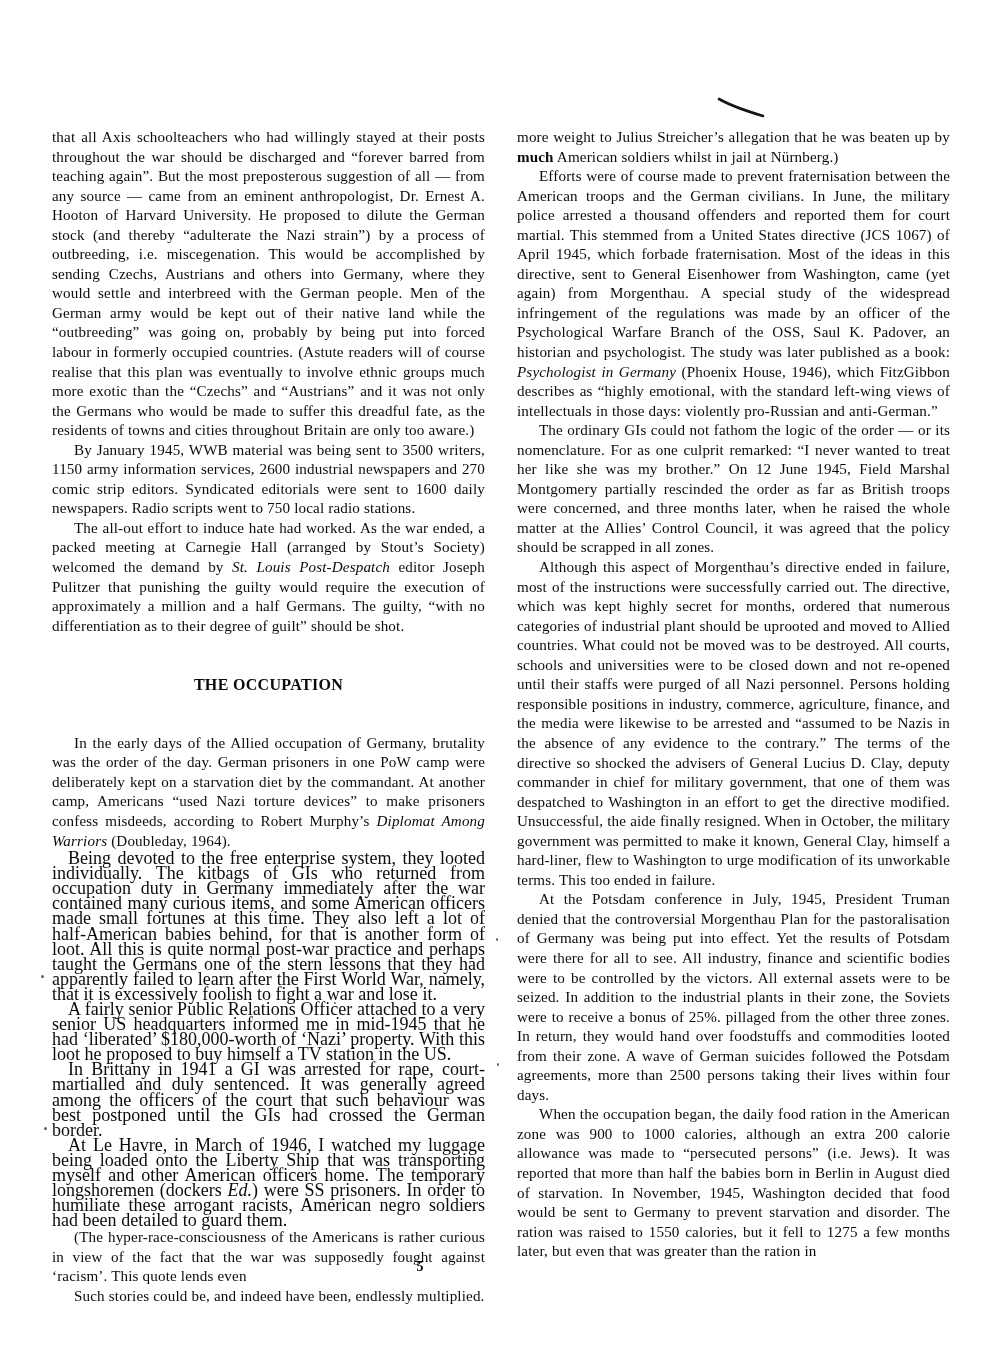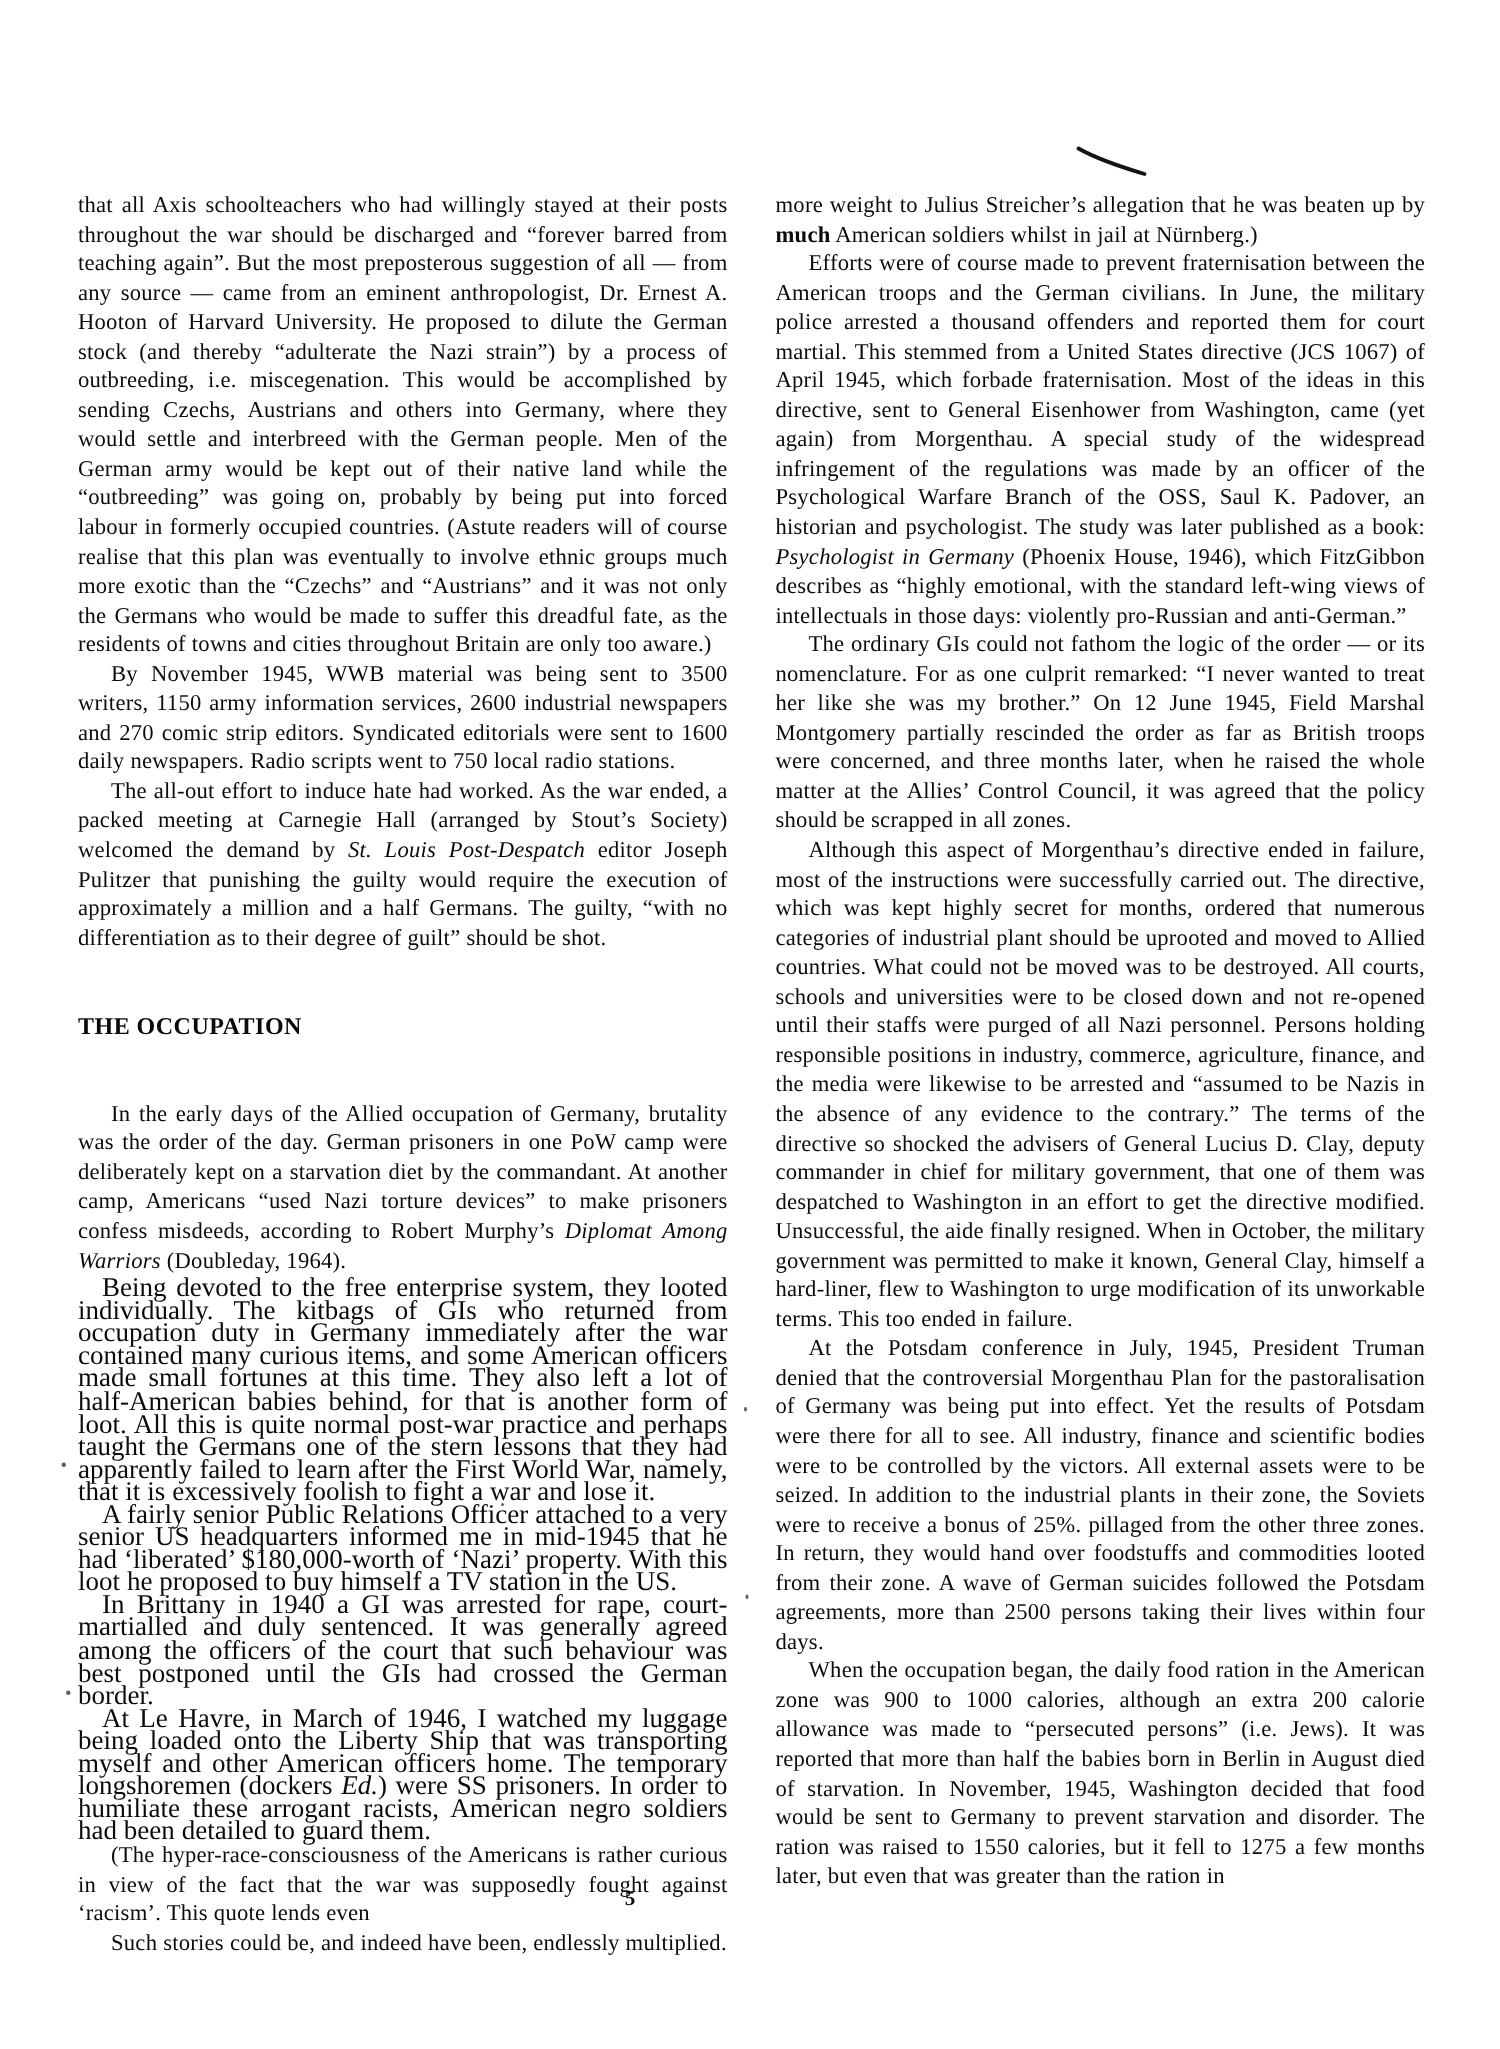--- a/index.html
+++ b/index.html
@@ -60,20 +60,21 @@
     -webkit-font-smoothing: none;
   }
   p.first { text-indent: 0; }
 
   
   h2.section-head {
     margin: 0;
     font-size: 16px;
     line-height: 19.55px;
     font-weight: bold;
+    text-align: center;
     letter-spacing: 0.02em;
     text-indent: 0;
   }
   .head-space-before { height: 39px; }
   .head-space-after  { height: 39px; }
 
   
   .extract p {
     font-size: 18px;
     line-height: 15.1px;
@@ -119,33 +120,33 @@
   <div class="speck" style="left:41px;  top:975px;  width:3px; height:3px;"></div>
   <div class="speck" style="left:334px; top:1002px; width:2px; height:2px;"></div>
   <div class="speck" style="left:44px;  top:1127px; width:3px; height:3px;"></div>
   <div class="speck" style="left:496px; top:938px;  width:2px; height:3px;"></div>
   <div class="speck" style="left:497px; top:1063px; width:2px; height:3px;"></div>
 
   <div class="columns">
 
     <div class="col">
       <p class="first">that all Axis schoolteachers who had willingly stayed at their posts throughout the war should be discharged and “forever barred from teaching again”. But the most preposterous suggestion of all — from any source — came from an eminent anthropologist, Dr. Ernest A. Hooton of Harvard University. He proposed to dilute the German stock (and thereby “adulterate the Nazi strain”) by a process of outbreeding, i.e. miscegenation. This would be accomplished by sending Czechs, Austrians and others into Germany, where they would settle and interbreed with the German people. Men of the German army would be kept out of their native land while the “outbreeding” was going on, probably by being put into forced labour in formerly occupied countries. (Astute readers will of course realise that this plan was eventually to involve ethnic groups much more exotic than the “Czechs” and “Austrians” and it was not only the Germans who would be made to suffer this dreadful fate, as the residents of towns and cities throughout Britain are only too aware.)</p>
-      <p>By November 1945, WWB material was being sent to 3500 writers, 1150 army information services, 2600 industrial newspapers and 270 comic strip editors. Syndicated editorials were sent to 1600 daily newspapers. Radio scripts went to 750 local radio stations.</p>
+      <p>By January 1945, WWB material was being sent to 3500 writers, 1150 army information services, 2600 industrial newspapers and 270 comic strip editors. Syndicated editorials were sent to 1600 daily newspapers. Radio scripts went to 750 local radio stations.</p>
       <p>The all-out effort to induce hate had worked. As the war ended, a packed meeting at Carnegie Hall (arranged by Stout’s Society) welcomed the demand by <i>St. Louis Post-Despatch</i> editor Joseph Pulitzer that punishing the guilty would require the execution of approximately a million and a half Germans. The guilty, “with no differentiation as to their degree of guilt” should be shot.</p>
 
       <div class="head-space-before"></div>
       <h2 class="section-head">THE OCCUPATION</h2>
       <div class="head-space-after"></div>
 
       <p>In the early days of the Allied occupation of Germany, brutality was the order of the day. German prisoners in one PoW camp were deliberately kept on a starvation diet by the commandant. At another camp, Americans “used Nazi torture devices” to make prisoners confess misdeeds, according to Robert Murphy’s <i>Diplomat Among Warriors</i> (Doubleday, 1964).</p>
 
       <div class="extract">
         <p>Being devoted to the free enterprise system, they looted individually. The kitbags of GIs who returned from occupation duty in Germany immediately after the war contained many curious items, and some American officers made small fortunes at this time. They also left a lot of half-American babies behind, for that is another form of loot. All this is quite normal post-war practice and perhaps taught the Germans one of the stern lessons that they had apparently failed to learn after the First World War, namely, that it is excessively foolish to fight a war and lose it.</p>
         <p>A fairly senior Public Relations Officer attached to a very senior US headquarters informed me in mid-1945 that he had ‘liberated’ $180,000-worth of ‘Nazi’ property. With this loot he proposed to buy himself a TV station in the US.</p>
-        <p>In Brittany in 1940 a GI was arrested for rape, court-martialled and duly sentenced. It was generally agreed among the officers of the court that such behaviour was best postponed until the GIs had crossed the German border.</p>
+        <p>In Brittany in 1941 a GI was arrested for rape, court-martialled and duly sentenced. It was generally agreed among the officers of the court that such behaviour was best postponed until the GIs had crossed the German border.</p>
         <p>At Le Havre, in March of 1946, I watched my luggage being loaded onto the Liberty Ship that was transporting myself and other American officers home. The temporary longshoremen (dockers <i>Ed.</i>) were SS prisoners. In order to humiliate these arrogant racists, American negro soldiers had been detailed to guard them.</p>
       </div>
 
       <p>(The hyper-race-consciousness of the Americans is rather curious in view of the fact that the war was supposedly fought against ‘racism’. This quote lends even</p>
       <p>Such stories could be, and indeed have been, endlessly multiplied.</p>
     </div>
 
     <div class="col">
       <p class="first">more weight to Julius Streicher’s allegation that he was beaten up by <b>much</b> American soldiers whilst in jail at Nürnberg.)</p>
       <p>Efforts were of course made to prevent fraternisation between the American troops and the German civilians. In June, the military police arrested a thousand offenders and reported them for court martial. This stemmed from a United States directive (JCS 1067) of April 1945, which forbade fraternisation. Most of the ideas in this directive, sent to General Eisenhower from Washington, came (yet again) from Morgenthau. A special study of the widespread infringement of the regulations was made by an officer of the Psychological Warfare Branch of the OSS, Saul K. Padover, an historian and psychologist. The study was later published as a book: <i>Psychologist in Germany</i> (Phoenix House, 1946), which FitzGibbon describes as “highly emotional, with the standard left-wing views of intellectuals in those days: violently pro-Russian and anti-German.”</p>

